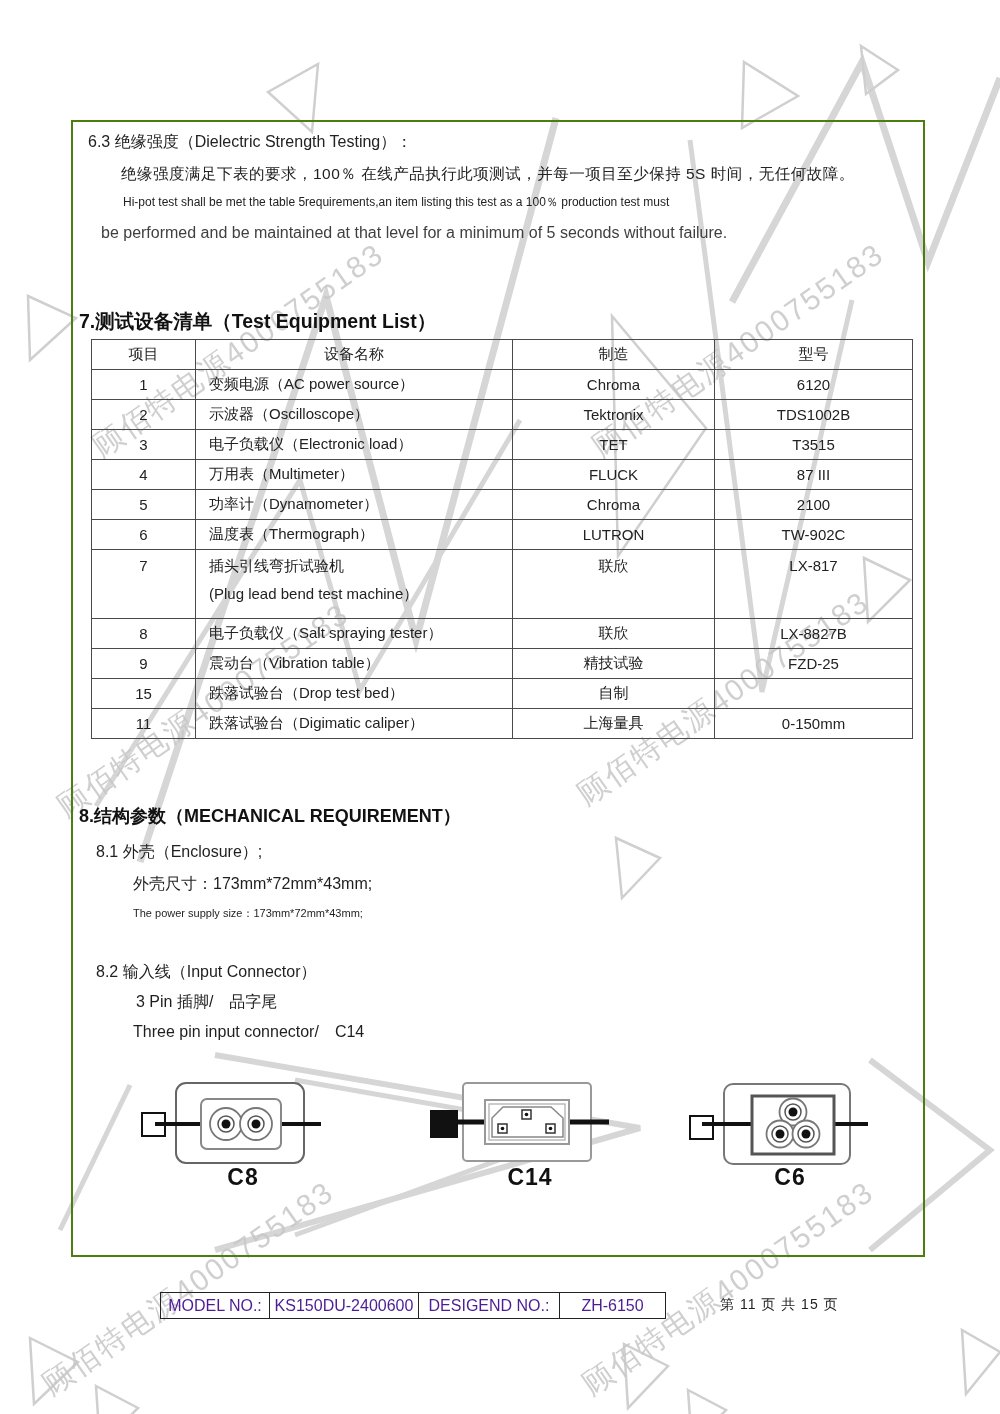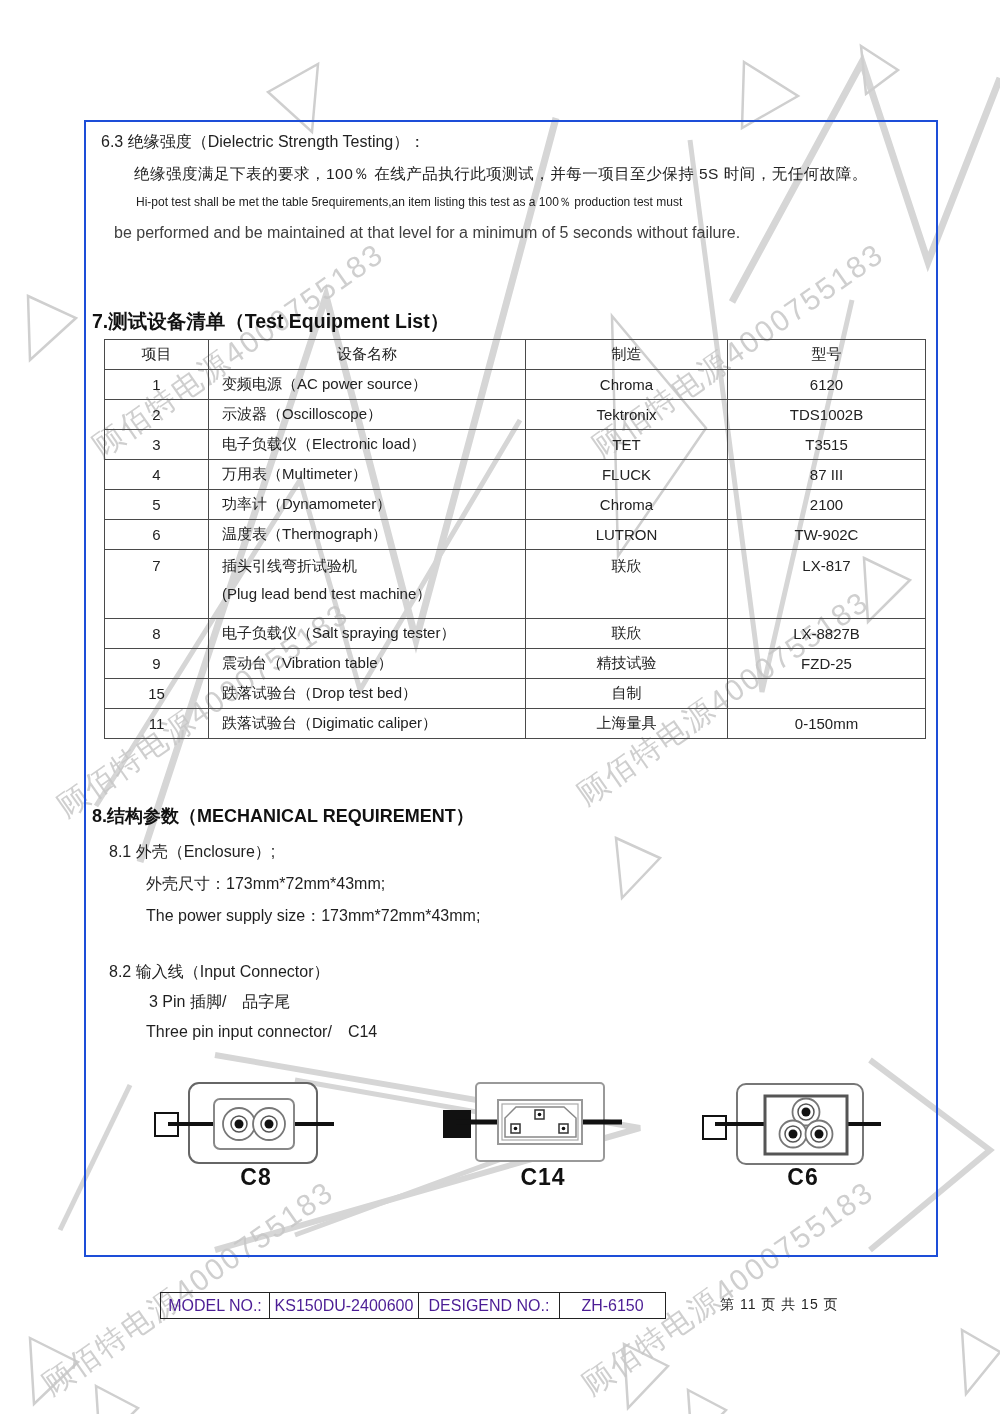--- a/index.html
+++ b/index.html
@@ -24,23 +24,23 @@
     transform-origin:center;
   }
   .wm-a{left:65px;top:330px;}
   .wm-b{left:565px;top:330px;}
   .wm-c{left:30px;top:690px;}
   .wm-d{left:550px;top:678px;}
   .wm-e{left:15px;top:1268px;}
   .wm-f{left:555px;top:1268px;}
   
   .frame{
-    position:absolute;left:84px;top:120px;
+    position:absolute;left:71px;top:120px;
     width:850px;height:1133px;
-    border:2px solid #1d4ed8;
+    border:2px solid #4d7c0f;
     z-index:1;
   }
   .abs{position:absolute;white-space:nowrap;}
   .s63-h{left:15px;top:10px;font-size:16px;color:#222;}
   .s63-l1{left:48px;top:42px;font-size:15.5px;letter-spacing:.5px;color:#222;}
   .s63-l2{left:50px;top:72px;font-size:12px;color:#222;}
   .s63-l3{left:8px;top:102px;font-size:16px;color:#404040;margin-left:20px;}
   .s7-title{left:6px;top:186px;font-size:19.5px;font-weight:bold;color:#111;}
   
   .eq-table{
@@ -64,21 +64,21 @@
   .eq-table col.c-no{width:104px;}
   .eq-table col.c-name{width:317px;}
   .eq-table col.c-mfr{width:202px;}
   .eq-table col.c-model{width:198px;}
   .eq-table tr.tall td{height:61px;vertical-align:top;padding-top:7px;}
   .eq-table .name-line2{margin-top:9px;}
   
   .s8-title{left:6px;top:682px;font-size:18px;font-weight:bold;color:#111;}
   .s81-h{left:23px;top:720px;font-size:16px;}
   .s81-l1{left:60px;top:752px;font-size:16px;}
-  .s81-l2{left:60px;top:784px;font-size:16px;}
+  .s81-l2{left:60px;top:784px;font-size:11px;}
   .s82-h{left:23px;top:840px;font-size:16px;}
   .s82-l1{left:63px;top:870px;font-size:16px;}
   .s82-l2{left:60px;top:900px;font-size:16px;}
   
   .checkbox{
     position:absolute;width:21px;height:21px;
     border:2.5px solid #111;background:#fff;
   }
   .checkbox.checked{background:#111;}
   .cb-1{left:68px;top:990px;}

